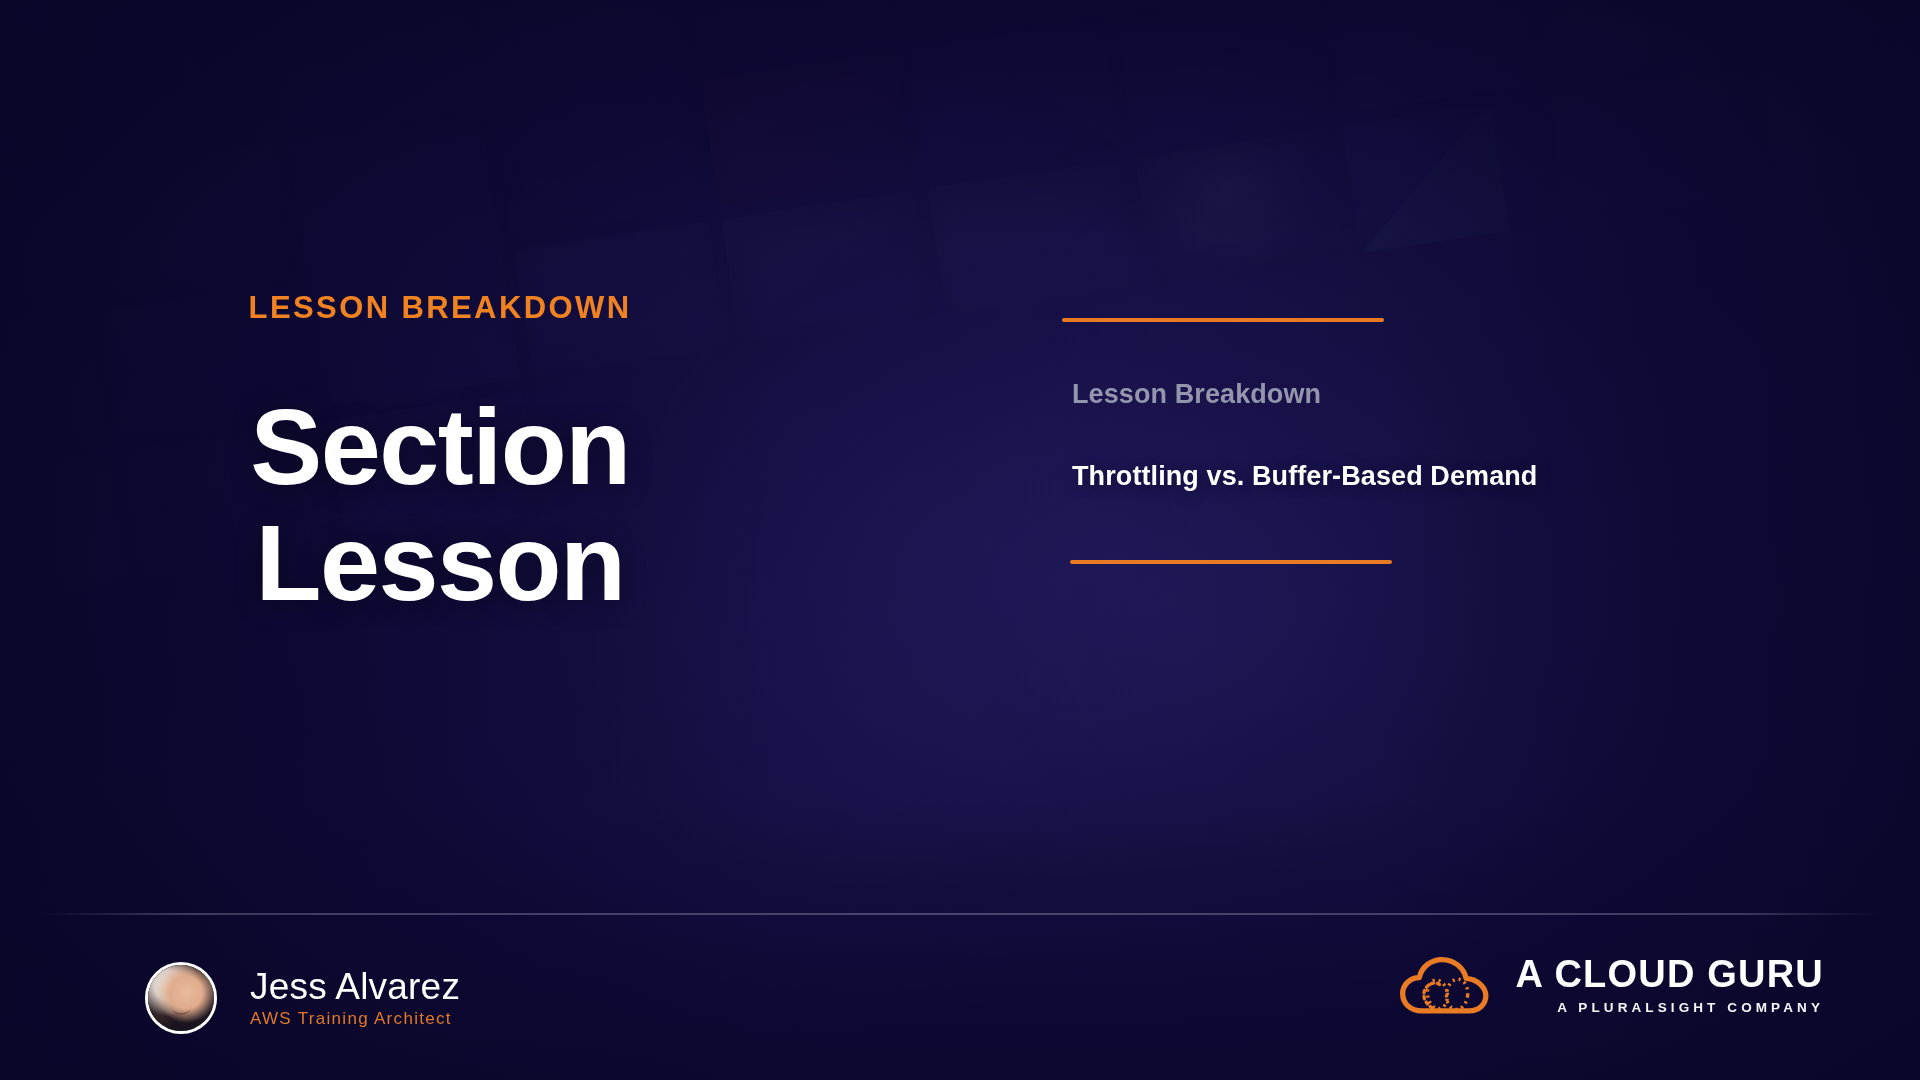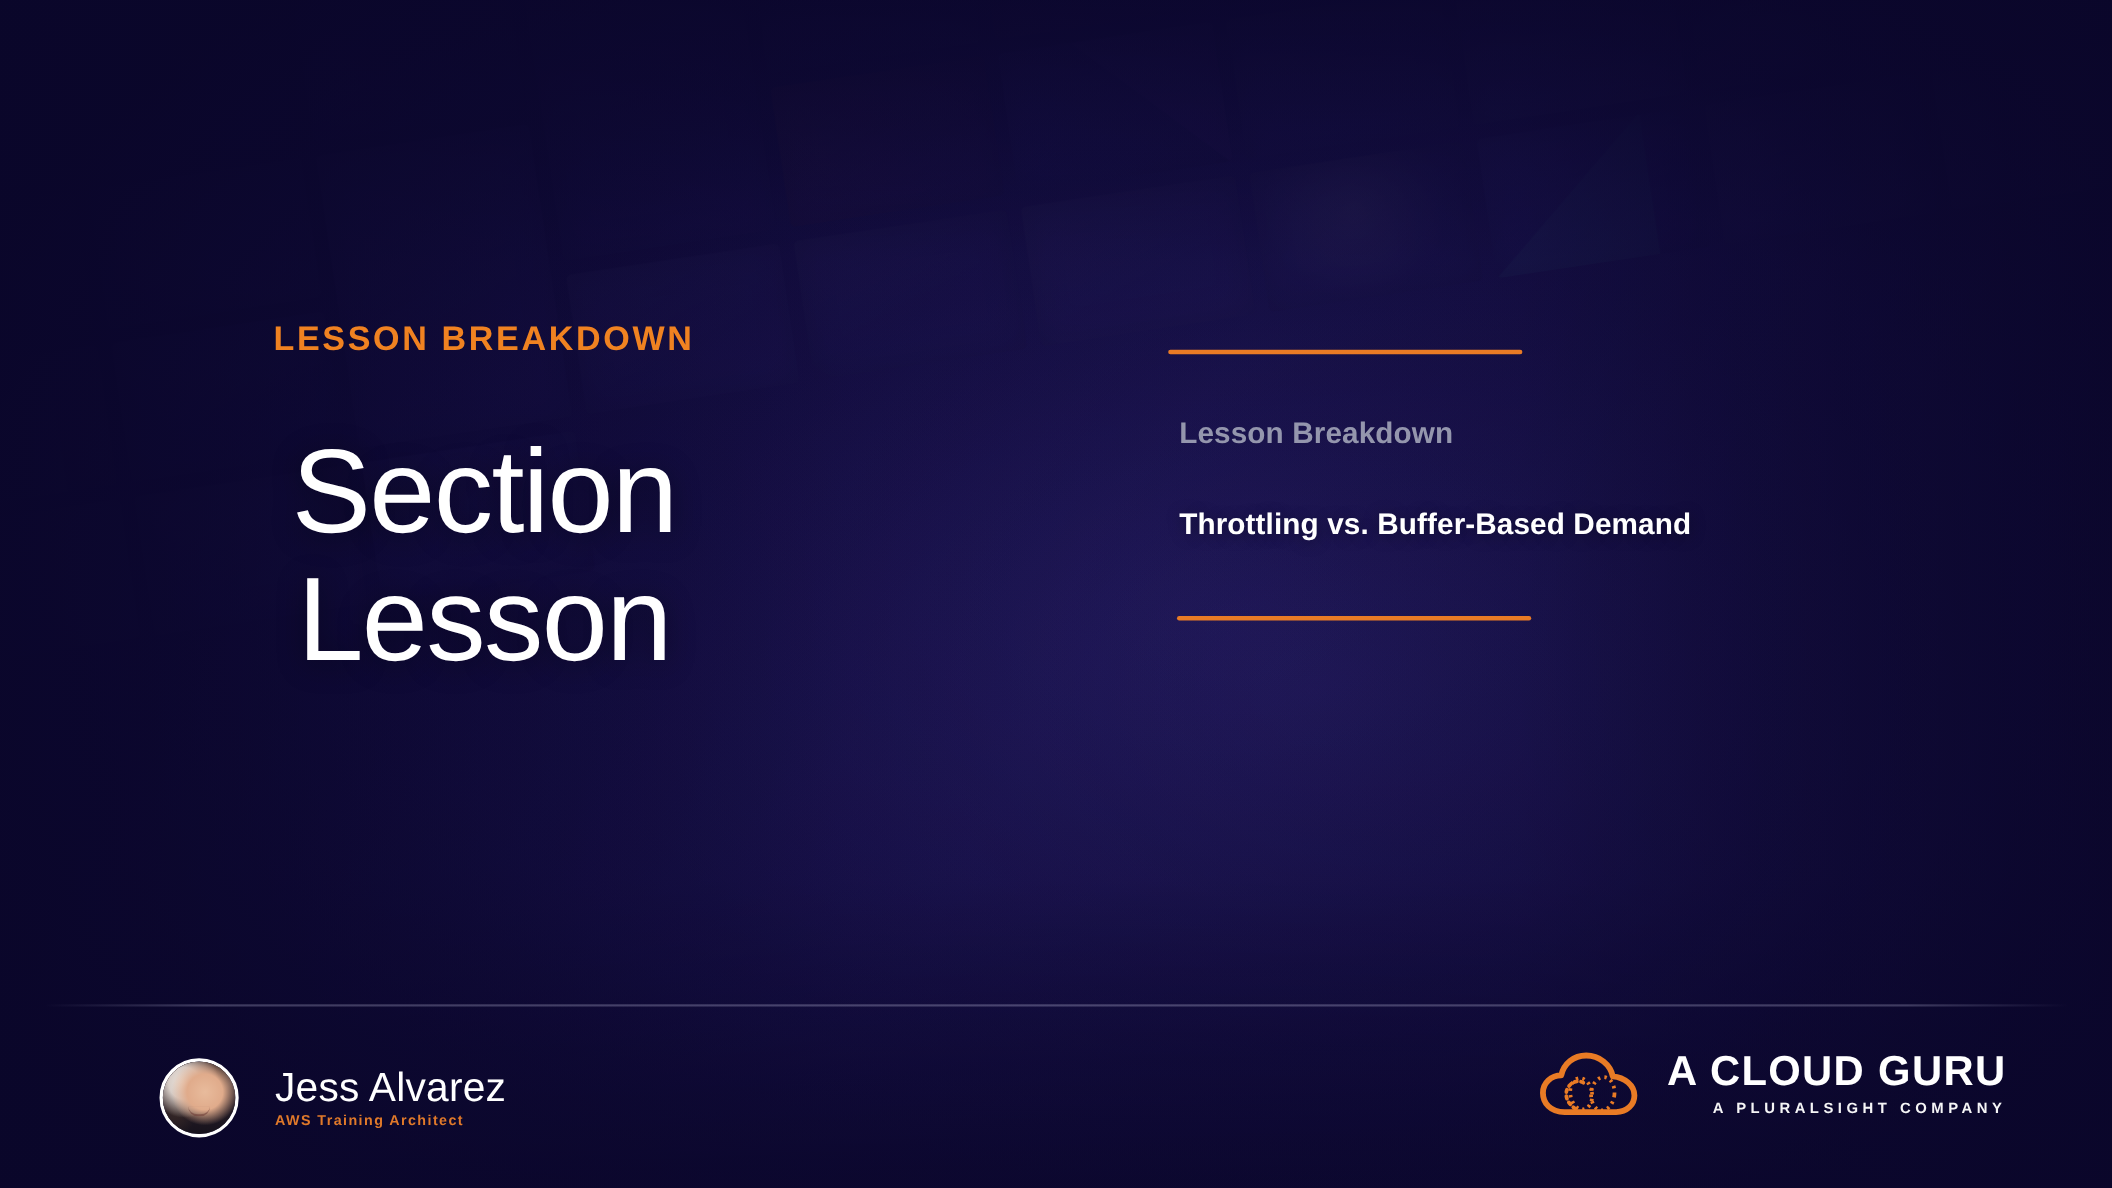--- a/index.html
+++ b/index.html
@@ -93,21 +93,21 @@
     font-size:31px;
     font-weight:bold;
     letter-spacing:2.4px;
     line-height:1;
     text-align:center;
   }
   .big-title{
     margin-top:66px;
     color:#ffffff;
     font-size:108px;
-    font-weight:normal;
+    font-weight:bold;
     line-height:1.07;
     letter-spacing:-1.5px;
     text-align:center;
     text-shadow:0 3px 26px rgba(0,0,0,.42);
   }
   .big-title .ln2{ display:block; }
 
   
   .right-col{
     position:absolute;
@@ -183,22 +183,22 @@
   .presenter-text{ display:flex; flex-direction:column; gap:3px; }
   .presenter-name{
     color:#ffffff;
     font-size:37px;
     font-weight:normal;
     line-height:1.05;
     letter-spacing:.2px;
   }
   .presenter-role{
     color:#E0792A;
-    font-size:13px;
-    font-weight:bold;
+    font-size:17px;
+    font-weight:normal;
     letter-spacing:1.3px;
     line-height:1.1;
   }
 
   
   .brand{
     position:absolute;
     right:96px; top:955px;
     display:flex;
     align-items:center;

